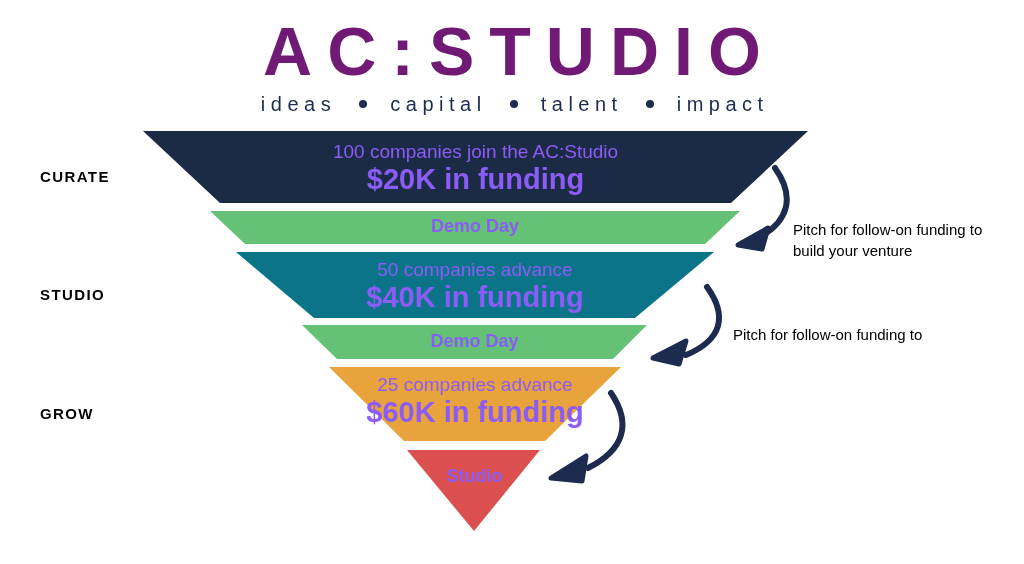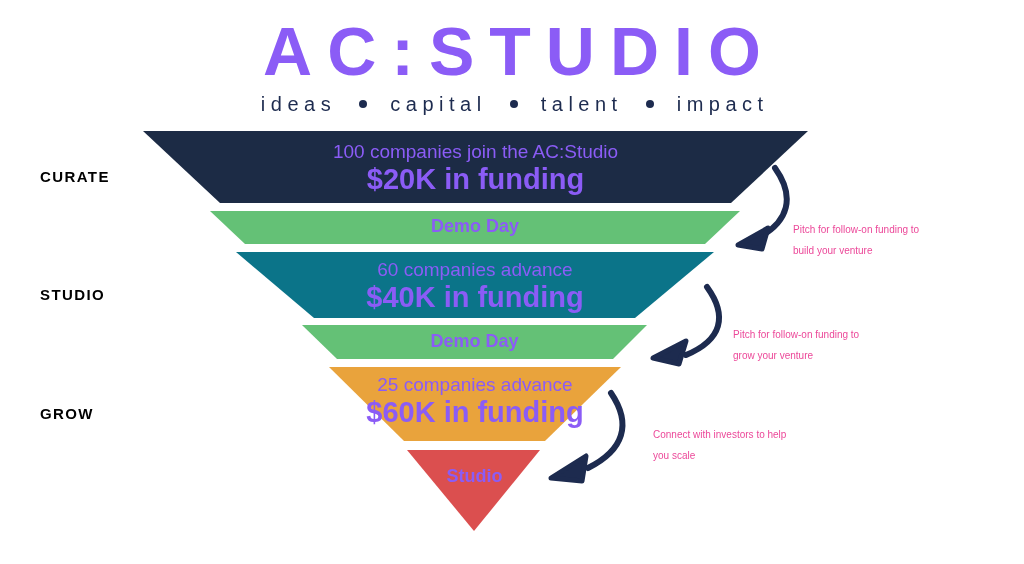--- a/index.html
+++ b/index.html
@@ -30,21 +30,21 @@
     top: 14px;
     width: 1024px;
     text-align: center;
   }
   .logo-title {
     font-family: "Liberation Sans", sans-serif;
     font-weight: 700;
     font-size: 68px;
     line-height: 74px;
     letter-spacing: 15px;
-    color: #8b5cf6;
+    color: #701a75;
     text-indent: 15px;
     white-space: nowrap;
   }
   .logo-tagline {
     margin-top: 4px;
     font-family: "Liberation Sans", sans-serif;
     font-weight: 400;
     font-size: 20px;
     line-height: 24px;
     letter-spacing: 5.5px;
@@ -117,23 +117,23 @@
   #text-build  { left: 220px; top: 258px; width: 510px; }
   #text-demo2  { left: 302px; top: 330px; width: 345px; }
   #text-grow   { left: 310px; top: 373px; width: 330px; }
   #text-scale  { left: 408px; top: 465px; width: 133px; }
 
   
   .annotation {
     position: absolute;
     font-family: "Liberation Sans", sans-serif;
     font-weight: 400;
-    font-size: 10px;
+    font-size: 15px;
     line-height: 21px;
-    color: #ec4899;
+    color: #000000;
   }
   #note-1 { left: 793px; top: 219px; width: 225px; }
   #note-2 { left: 733px; top: 324px; width: 235px; }
   #note-3 { left: 653px; top: 424px; width: 250px; }
 </style>
 </head>
 <body>
 
 <div id="canvas">
 
@@ -187,21 +187,21 @@
   <div class="seg-text" id="text-curate">
     <div class="seg-line1">100 companies join the AC:Studio</div>
     <div class="seg-line2">$20K in funding</div>
   </div>
 
   <div class="seg-text" id="text-demo1">
     <div class="seg-band">Demo Day</div>
   </div>
 
   <div class="seg-text" id="text-build">
-    <div class="seg-line1">60 companies advance</div>
+    <div class="seg-line1">50 companies advance</div>
     <div class="seg-line2">$40K in funding</div>
   </div>
 
   <div class="seg-text" id="text-demo2">
     <div class="seg-band">Demo Day</div>
   </div>
 
   <div class="seg-text" id="text-grow">
     <div class="seg-line1">25 companies advance</div>
     <div class="seg-line2">$60K in funding</div>
@@ -211,21 +211,16 @@
     <div class="seg-band">Studio</div>
   </div>
 
   <div class="annotation" id="note-1">
     <div>Pitch for follow-on funding to</div>
     <div>build your venture</div>
   </div>
 
   <div class="annotation" id="note-2">
     <div>Pitch for follow-on funding to</div>
-    <div>grow your venture</div>
-  </div>
-
-  <div class="annotation" id="note-3">
-    <div>Connect with investors to help</div>
-    <div>you scale</div>
-  </div>
+  </div>
+
 
 </div>
 
 </body></html>

